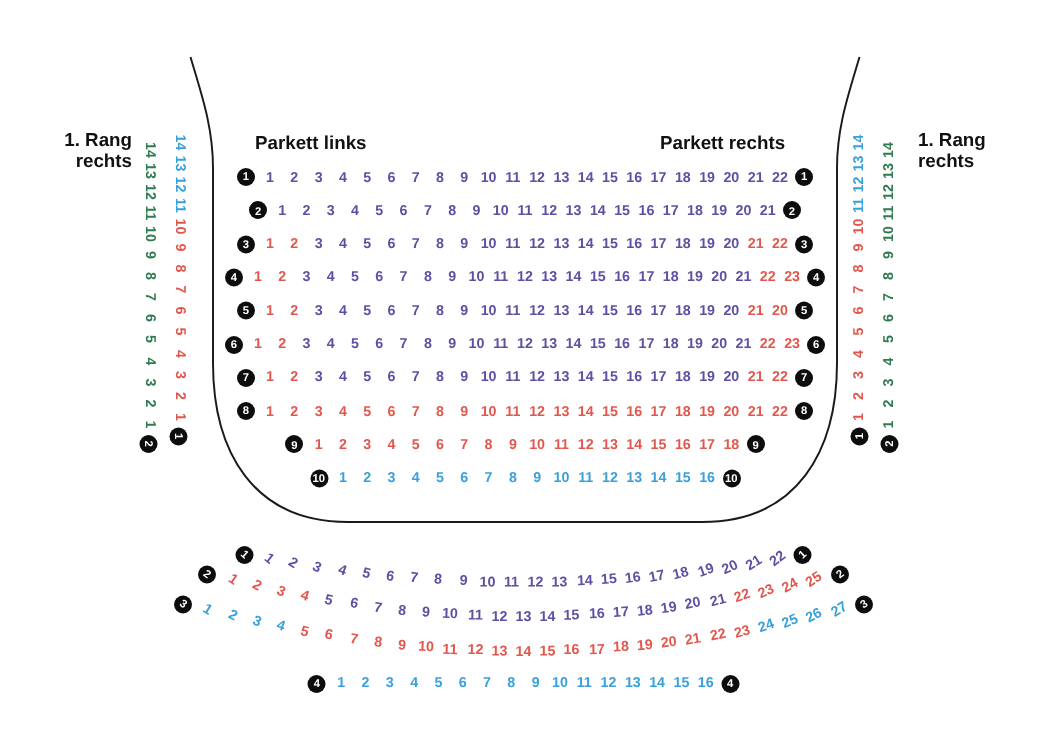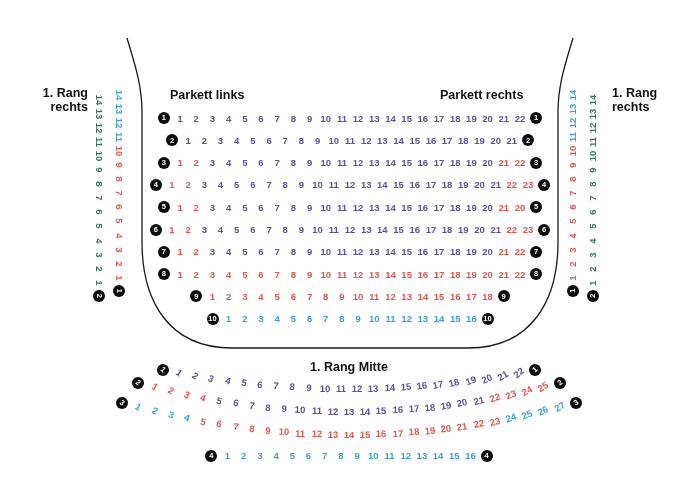--- a/index.html
+++ b/index.html
@@ -33,21 +33,20 @@
 
   <div class="sidelabel" style="left:612px;top:86px;width:70px;text-align:left;">
     <div>1. Rang</div>
     <div>rechts</div>
   </div>
 
   <div class="hdr" style="left:170px;top:88px;">Parkett links</div>
 
   <div class="hdr" style="left:440px;top:88px;">Parkett rechts</div>
 
-  <div class="hdr" style="left:249px;top:360px;width:200px;text-align:center;">1. Rang Mitte</div>
 
   <div id="parkett-rows">
       <div class="prow" style="top: 111.5px;">
         <span class="circ" style="background: rgb(13, 13, 13);">
           <span class="ci" style="color: rgb(255, 255, 255);">1</span>
         </span>
         <span class="seat" style="color: rgb(94, 79, 162);">1</span>
         <span class="seat" style="color: rgb(94, 79, 162);">2</span>
         <span class="seat" style="color: rgb(94, 79, 162);">3</span>
         <span class="seat" style="color: rgb(94, 79, 162);">4</span>

